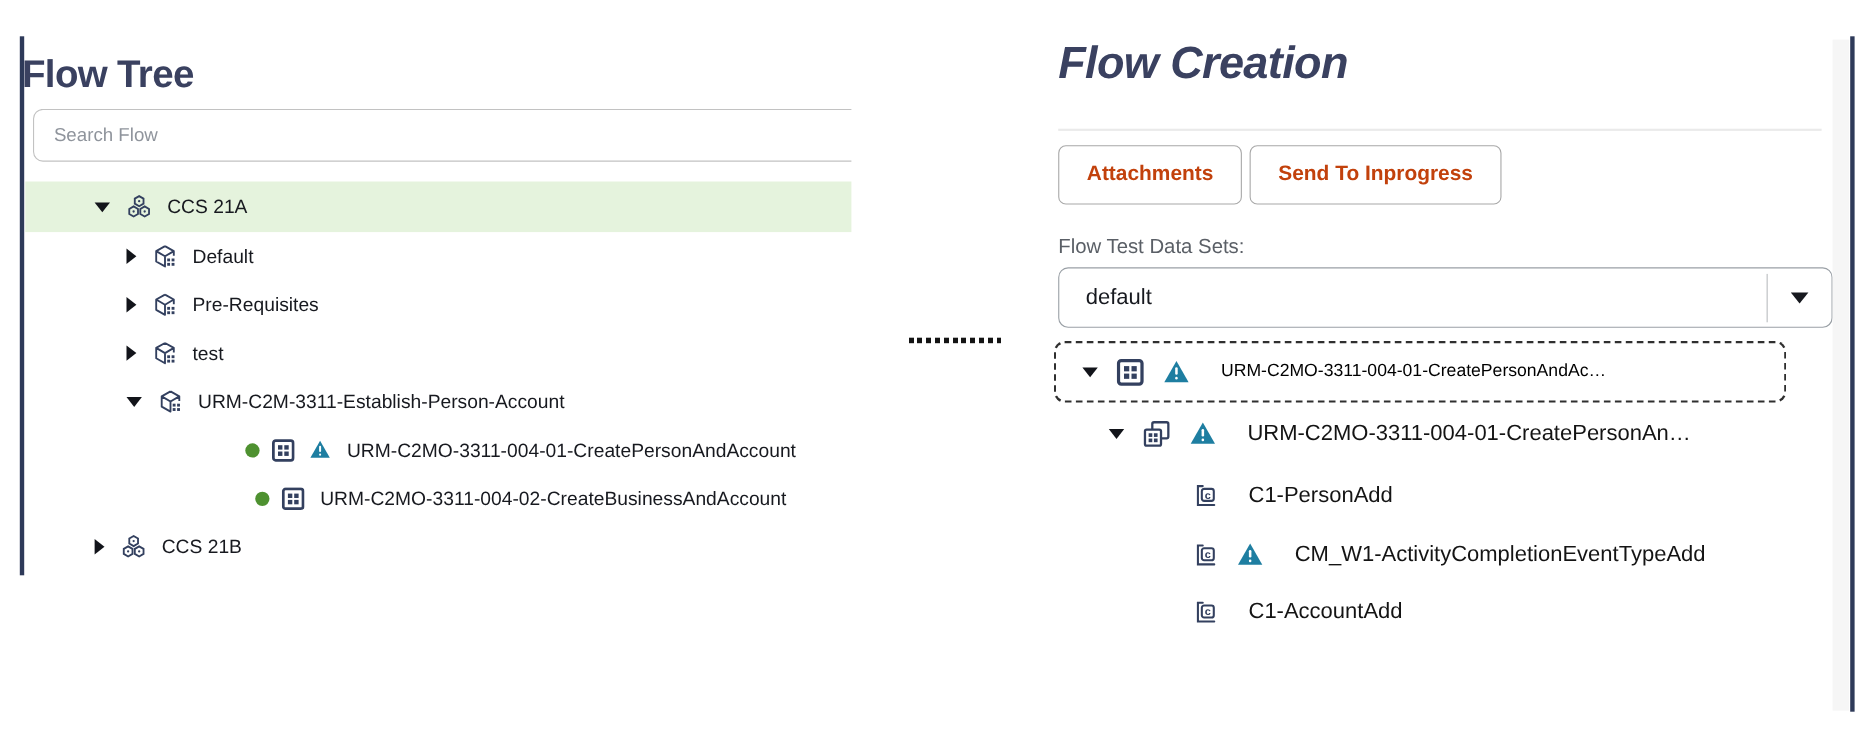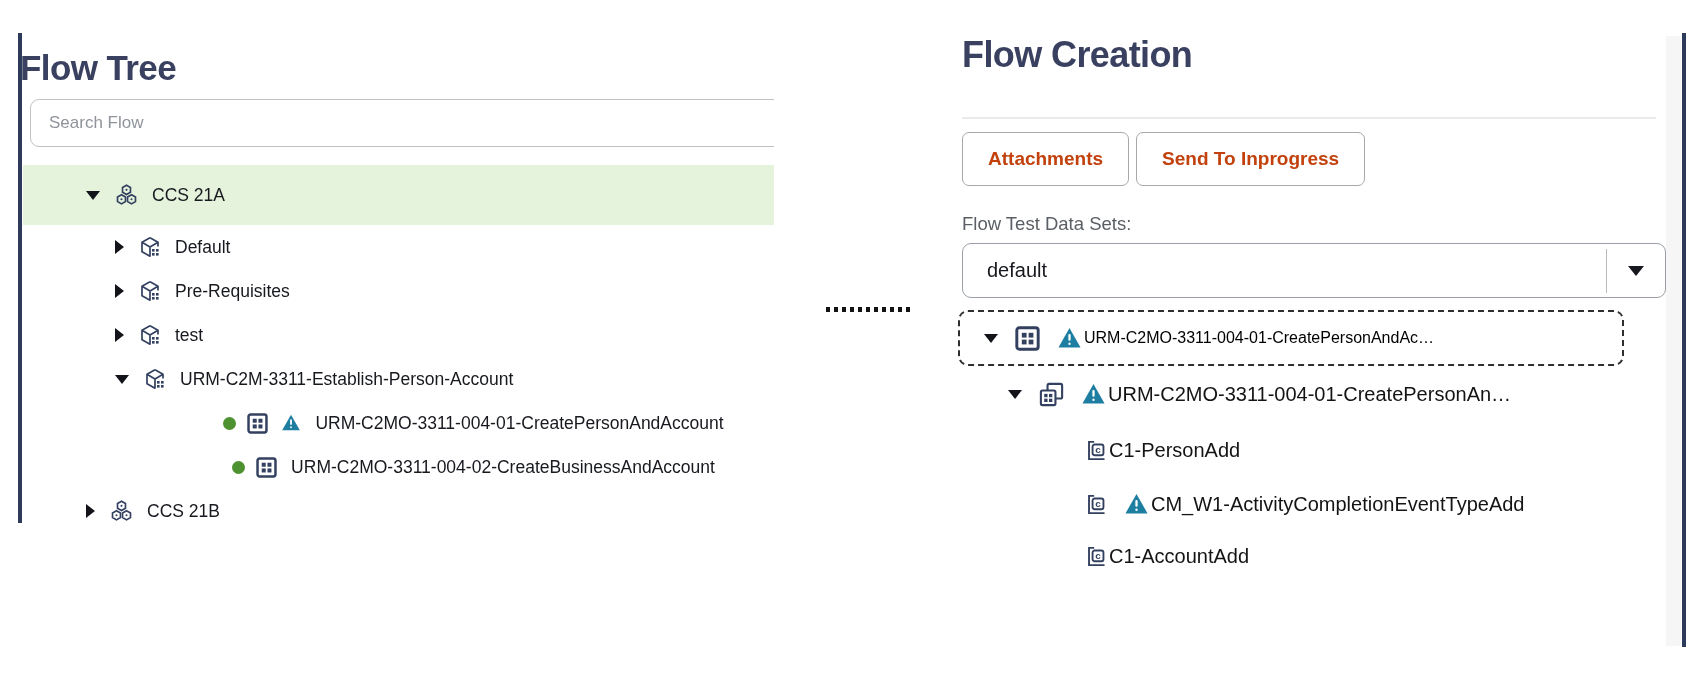--- a/index.html
+++ b/index.html
@@ -15,55 +15,55 @@
   #left-title{left:20px;top:48px;font-size:35px;font-weight:700;color:#3a4160;letter-spacing:-0.6px;}
   #search-wrap{left:30px;top:99px;width:744px;height:52px;overflow:hidden;}
   #search-input{
     width:900px;height:48px;border:1.5px solid #c2c2c2;border-radius:9px;
     font-size:17px;padding:0 18px;color:#7f1d1d;box-sizing:border-box;outline:none;
     font-family:"Liberation Sans","DejaVu Sans",sans-serif;background:#fff;
   }
   #search-input::placeholder{color:#8f949c;}
   #left-tree{left:23px;top:165px;width:751px;}
   .lrow{height:44px;display:flex;align-items:center;font-size:17.5px;color:#17191f;white-space:nowrap;cursor:default;}
-  .lrow.selected{background:#e5f3dd;height:60px;}
+  .lrow.selected{background:#e5f3dd;height:46px;}
   .lv0{padding-left:63px;}
   .lv1{padding-left:92px;}
   .lv2{padding-left:150px;justify-content:center;}
   .caret-down{width:0;height:0;border-left:7px solid transparent;border-right:7px solid transparent;border-top:9px solid #12141a;flex:none;}
   .caret-right{width:0;height:0;border-top:7px solid transparent;border-bottom:7px solid transparent;border-left:9px solid #12141a;flex:none;}
   .dot{width:13px;height:13px;border-radius:50%;background:#4e9130;flex:none;}
   .ticon{margin-left:15px;display:flex;align-items:center;flex:none;}
   .ticon.after-dot{margin-left:11px;}
   .tlabel{margin-left:14px;}
 
   
   #dotted-connector{left:826px;top:307px;width:84px;height:5px;
     background:repeating-linear-gradient(90deg,#141414 0 4.5px,transparent 4.5px 8px);}
 
   
-  #right-title{left:962px;top:34px;font-size:36px;font-weight:700;color:#3a4160;letter-spacing:-0.6px;}
+  #right-title{left:962px;top:34px;font-size:41px;font-weight:700;color:#3a4160;letter-spacing:-0.6px;font-style:italic;}
   #right-divider{left:962px;top:117px;width:694px;height:2px;background:#eaeaea;}
   #action-buttons{left:962px;top:132px;display:flex;gap:7px;}
   .btn{height:54px;padding:0 25px;border:1.5px solid #a8a8a8;border-radius:7px;background:#fff;
     font-weight:700;font-size:19px;color:#c2410c;display:flex;align-items:center;cursor:pointer;
     font-family:"Liberation Sans","DejaVu Sans",sans-serif;}
   #dataset-label{left:962px;top:213px;font-size:18.5px;color:#5a5f66;}
   #dataset-dropdown{left:962px;top:243px;width:704px;height:55px;border:1.5px solid #9aa0a6;border-radius:9px;
     display:flex;align-items:center;box-sizing:border-box;background:#fff;cursor:pointer;}
   #dataset-value{margin-left:24px;font-size:20px;color:#17191f;flex:1;}
   #dataset-divider{width:1.5px;height:44px;background:#b9bcbf;flex:none;}
   #dataset-caret-zone{width:58px;display:flex;align-items:center;justify-content:center;flex:none;}
   .dd-caret{width:0;height:0;border-left:8px solid transparent;border-right:8px solid transparent;border-top:10px solid #17191f;}
 
   #selected-flow-box{left:958px;top:310px;width:666px;height:56px;border:2px dashed #2f2f2f;border-radius:10px;
     display:flex;align-items:center;box-sizing:border-box;padding-left:24px;background:#fff;white-space:nowrap;overflow:hidden;}
   .rrow{position:absolute;display:flex;align-items:center;font-size:20px;color:#141414;white-space:nowrap;cursor:default;}
   .ricon{margin-left:17px;display:flex;align-items:center;flex:none;}
-  .rlabel{margin-left:2px;}
+  .rlabel{margin-left:28px;}
 
   #right-scroll-track{left:1666px;top:36px;width:15px;height:610px;background:#f6f6f6;}
   #right-accent-bar{left:1682px;top:33px;width:4px;height:614px;background:#2e3a59;}
 </style>
 </head>
 <body>
 
 <div class="abs" id="left-accent-bar"></div>
 <div class="abs" id="left-title">Flow Tree</div>
 <div class="abs" id="search-wrap">

